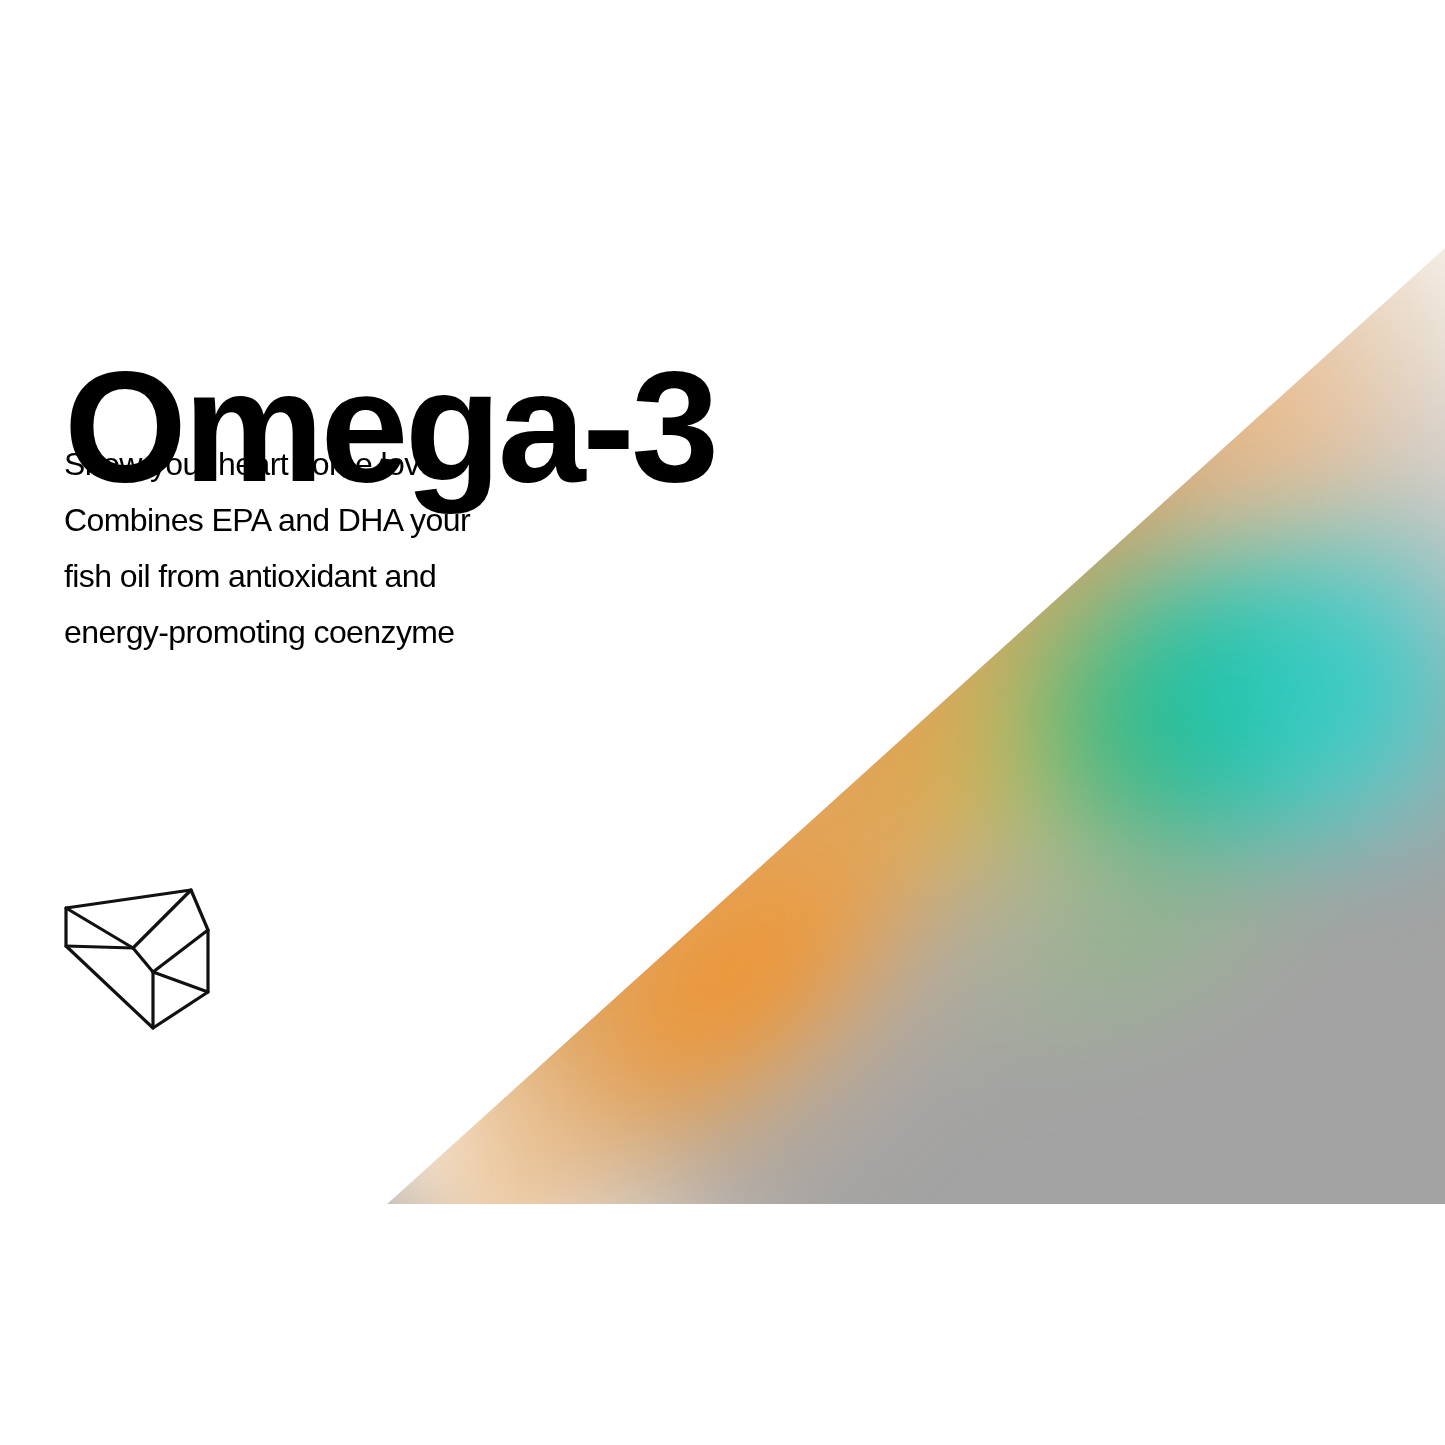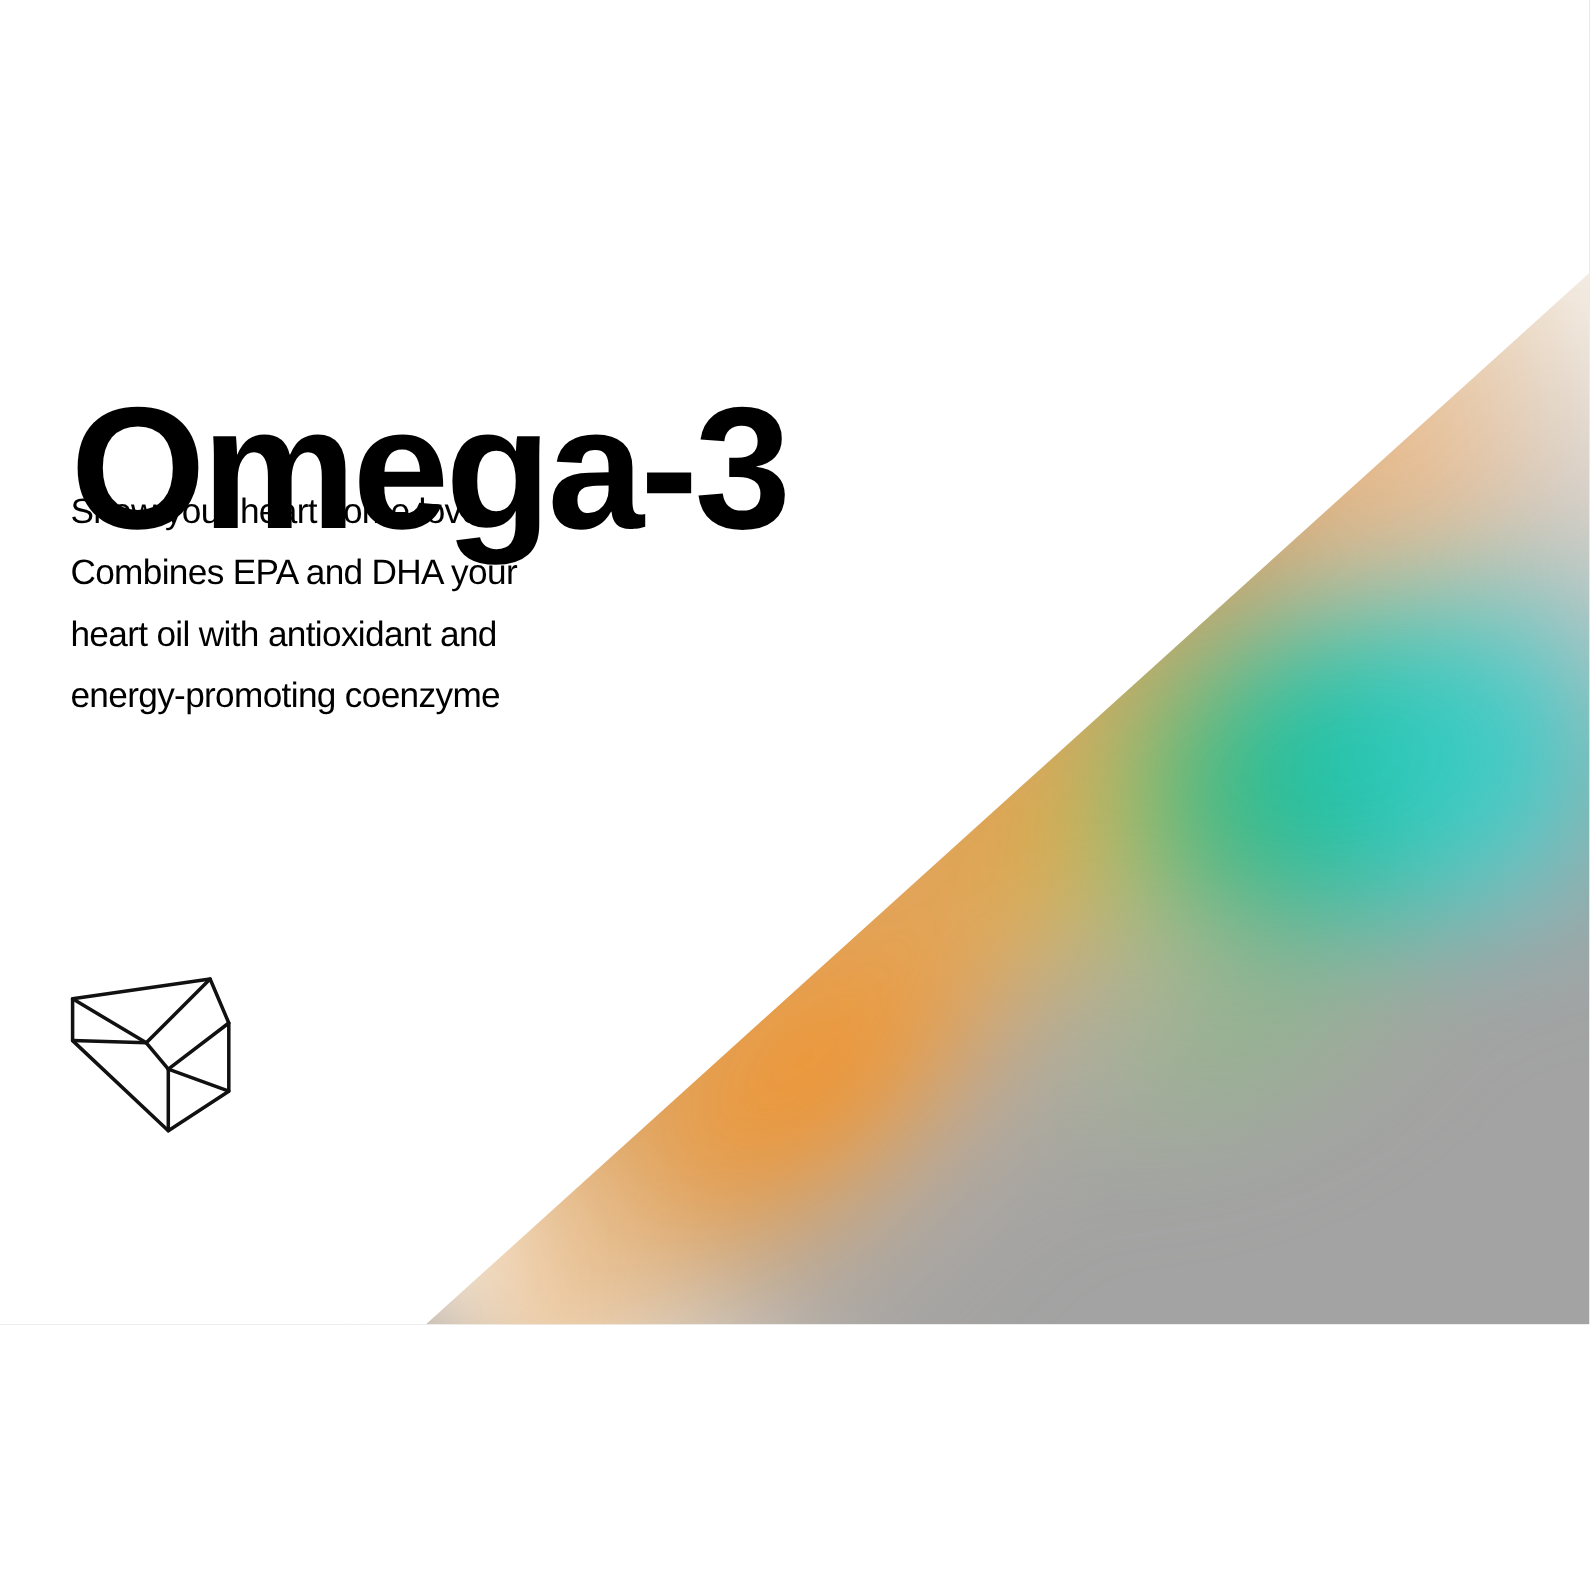--- a/index.html
+++ b/index.html
@@ -250,21 +250,21 @@
     <div id="edgemask"></div>
   </div>
 
   <h1 id="headline">
     <span class="hl-line">Omega-3</span>
   </h1>
 
   <p id="body">
     <span class="bd-line">Show your heart some love.</span>
     <span class="bd-line">Combines EPA and DHA your</span>
-    <span class="bd-line">heart oil with antioxidant and</span>
+    <span class="bd-line">fish oil from antioxidant and</span>
     <span class="bd-line">energy-promoting coenzyme</span>
   </p>
 
   <div id="glyph">
     <svg width="158" height="146" viewBox="0 0 158 146" fill="none" stroke="#111111" stroke-width="3.2" stroke-linejoin="round" stroke-linecap="round" xmlns="http://www.w3.org/2000/svg">
 
       <path d="M 8 22 L 133 4 L 150 44 L 150 106 L 95 142 L 8 60 Z"></path>
 
       <path d="M 8 22 L 75 62"></path>
       <path d="M 8 60 L 75 62"></path>

